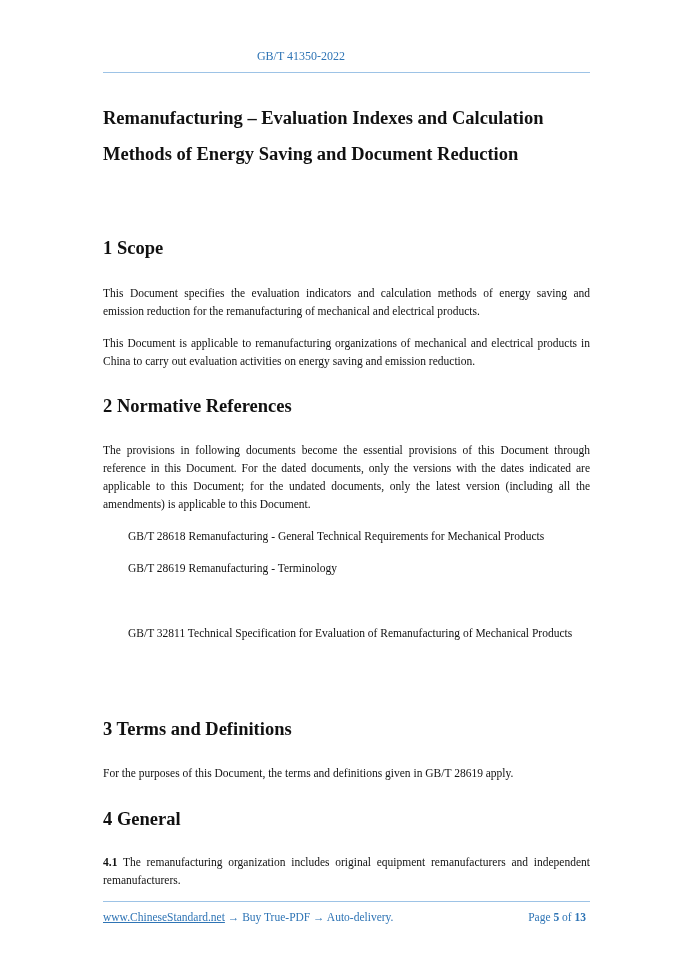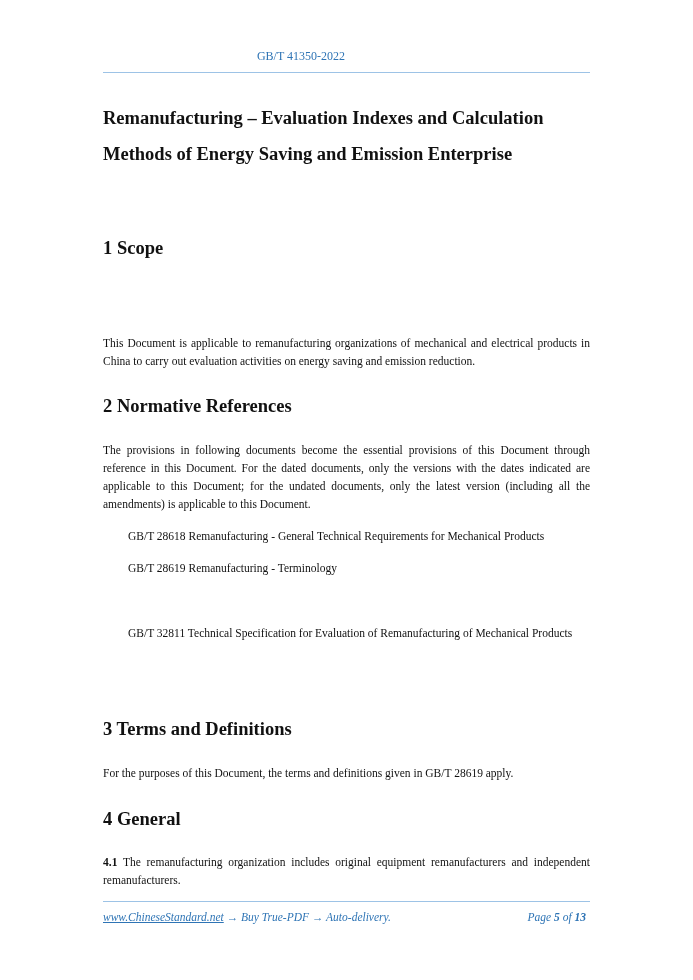--- a/index.html
+++ b/index.html
@@ -9,39 +9,40 @@
   .header-code { position: absolute; top: 49px; left: 0; width: 602px; text-align: center;
                  font-size: 12px; color: #2e74b5; }
   .header-rule { position: absolute; top: 72px; left: 103px; width: 487px; height: 1px; background: #9dc3e6; }
   .doc-title { position: absolute; top: 100px; left: 103px; width: 487px; 
                font-weight: bold; font-size: 18.5px; line-height: 36px; }
   .h1 { position: absolute; left: 103px; font-weight: bold; font-size: 18.5px; }
   .p { position: absolute; left: 103px; width: 487px; font-size: 11.5px; line-height: 18px;
        text-align: justify; text-align-last: left; }
   .p.ind { left: 128px; width: 462px; }
   .footer-rule { position: absolute; top: 901px; left: 103px; width: 487px; height: 1px; background: #9dc3e6; }
-  .footer { position: absolute; top: 911px; left: 103px; width: 487px; font-size: 11.5px; color: #2e74b5; font-style: italic; }
+  .footer { position: absolute; top: 911px; left: 103px; width: 487px; font-size: 11.5px; color: #2e74b5; }
   .footer .link { color: #2e74b5; text-decoration: underline; }
   .footer .right { position: absolute; right: 4px; top: 0; }
   .footer .right b { font-weight: bold; }
 </style>
 </head>
 <body>
 
 <div class="page">
 
   <div class="header-code">GB/T 41350-2022</div>
   <div class="header-rule"></div>
 
   <div class="doc-title">
     <div>Remanufacturing – Evaluation Indexes and Calculation</div>
-    <div>Methods of Energy Saving and Emission Enterprise</div>
+    <div>Methods of Energy Saving and Document Reduction</div>
   </div>
 
   <div class="h1" style="top:238px;">1 Scope</div>
+  <div class="p" style="top:284px;">This Document specifies the evaluation indicators and calculation methods of energy saving and emission reduction for the remanufacturing of mechanical and electrical products.</div>
   <div class="p" style="top:334px;">This Document is applicable to remanufacturing organizations of mechanical and electrical products in China to carry out evaluation activities on energy saving and emission reduction.</div>
 
   <div class="h1" style="top:396px;">2 Normative References</div>
   <div class="p" style="top:441px;">The provisions in following documents become the essential provisions of this Document through reference in this Document. For the dated documents, only the versions with the dates indicated are applicable to this Document; for the undated documents, only the latest version (including all the amendments) is applicable to this Document.</div>
   <div class="p ind" style="top:527px;">GB/T 28618 Remanufacturing - General Technical Requirements for Mechanical Products</div>
   <div class="p ind" style="top:559px;">GB/T 28619 Remanufacturing - Terminology</div>
   <div class="p ind" style="top:624px;">GB/T 32811 Technical Specification for Evaluation of Remanufacturing of Mechanical Products</div>
 
   <div class="h1" style="top:719px;">3 Terms and Definitions</div>
   <div class="p" style="top:764px;">For the purposes of this Document, the terms and definitions given in GB/T 28619 apply.</div>

